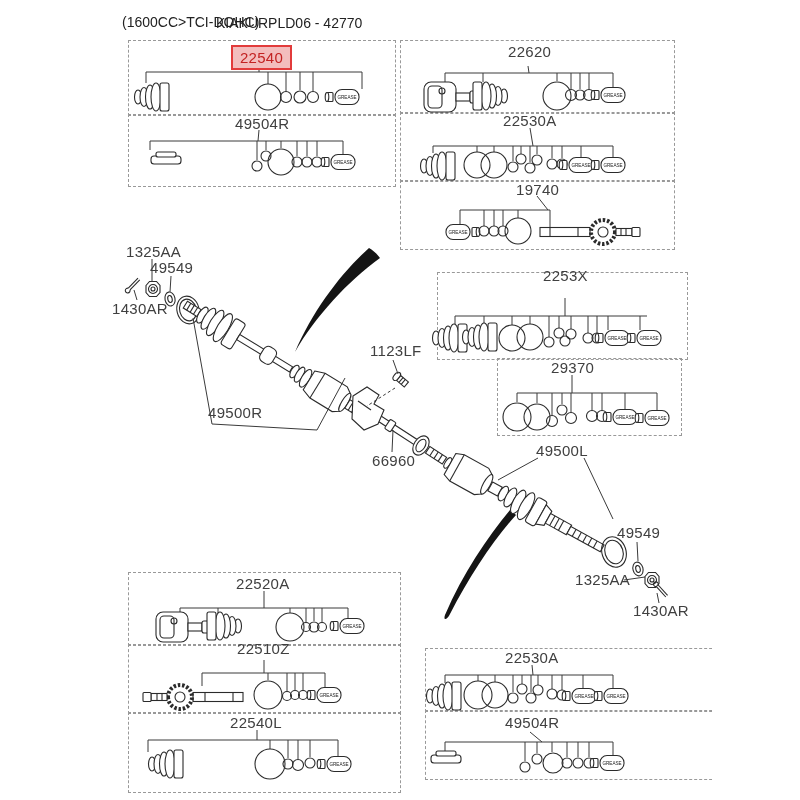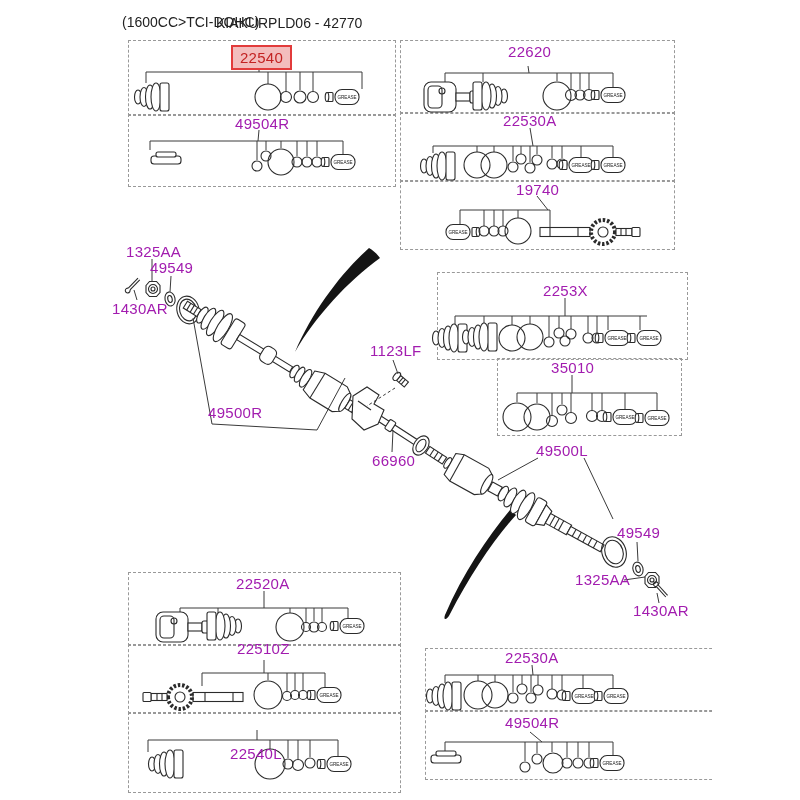--- a/index.html
+++ b/index.html
@@ -1,20 +1,20 @@
 <!DOCTYPE html>
 <html><head>
 <meta charset="utf-8">
 <style>
   html,body{margin:0;padding:0;background:#fff;}
   .stage{position:relative;width:712px;height:800px;background:#fff;overflow:hidden;
          font-family:"Liberation Sans",sans-serif;color:#1c1c1c;}
   .title{position:absolute;font-size:14px;color:#222;white-space:nowrap;}
   .pbox{position:absolute;border:1px dashed #999;}
-  .plabel{position:absolute;font-size:15px;color:#a21caf;white-space:nowrap;letter-spacing:.3px;}
+  .plabel{position:absolute;font-size:15px;color:#404040;white-space:nowrap;letter-spacing:.3px;}
   .plabel.bold{font-weight:normal;}
   .hl{position:absolute;left:231px;top:45px;width:57px;height:21px;
       border:2px solid #e23b3b;background:#f3bdbd;color:#c32222;
       display:flex;align-items:center;justify-content:center;font-size:15px;letter-spacing:.3px;}
   svg.art{position:absolute;left:0;top:0;}
   .ln{fill:none;stroke:#2b2b2b;stroke-width:1.1;}
   .lnf{fill:#fff;stroke:#2b2b2b;stroke-width:1.1;}
   .brk{fill:none;stroke:#3a3a3a;stroke-width:1;}
   .dash{stroke-dasharray:3 2.5;}
   .blk{fill:#141414;stroke:none;}
@@ -395,25 +395,25 @@
     </g>
   </svg>
 
   <div class="hl">
     <span>22540</span>
   </div>
   <div class="plabel" style="left:235px;top:115px">49504R</div>
   <div class="plabel" style="left:508px;top:43px">22620</div>
   <div class="plabel" style="left:503px;top:112px">22530A</div>
   <div class="plabel" style="left:516px;top:181px">19740</div>
-  <div class="plabel" style="left:543px;top:282px">2253X</div>
-  <div class="plabel" style="left:551px;top:359px">35010</div>
+  <div class="plabel" style="left:543px;top:267px">2253X</div>
+  <div class="plabel" style="left:551px;top:359px">29370</div>
   <div class="plabel" style="left:236px;top:575px">22520A</div>
   <div class="plabel" style="left:237px;top:640px">22510Z</div>
-  <div class="plabel" style="left:230px;top:745px">22540L</div>
+  <div class="plabel" style="left:230px;top:714px">22540L</div>
   <div class="plabel" style="left:505px;top:649px">22530A</div>
   <div class="plabel" style="left:505px;top:714px">49504R</div>
 
   <div class="plabel" style="left:126px;top:243px">1325AA</div>
   <div class="plabel" style="left:150px;top:259px">49549</div>
   <div class="plabel" style="left:112px;top:300px">1430AR</div>
   <div class="plabel" style="left:208px;top:404px">49500R</div>
   <div class="plabel bold" style="left:370px;top:342px">1123LF</div>
   <div class="plabel" style="left:372px;top:452px">66960</div>
   <div class="plabel" style="left:536px;top:442px">49500L</div>

